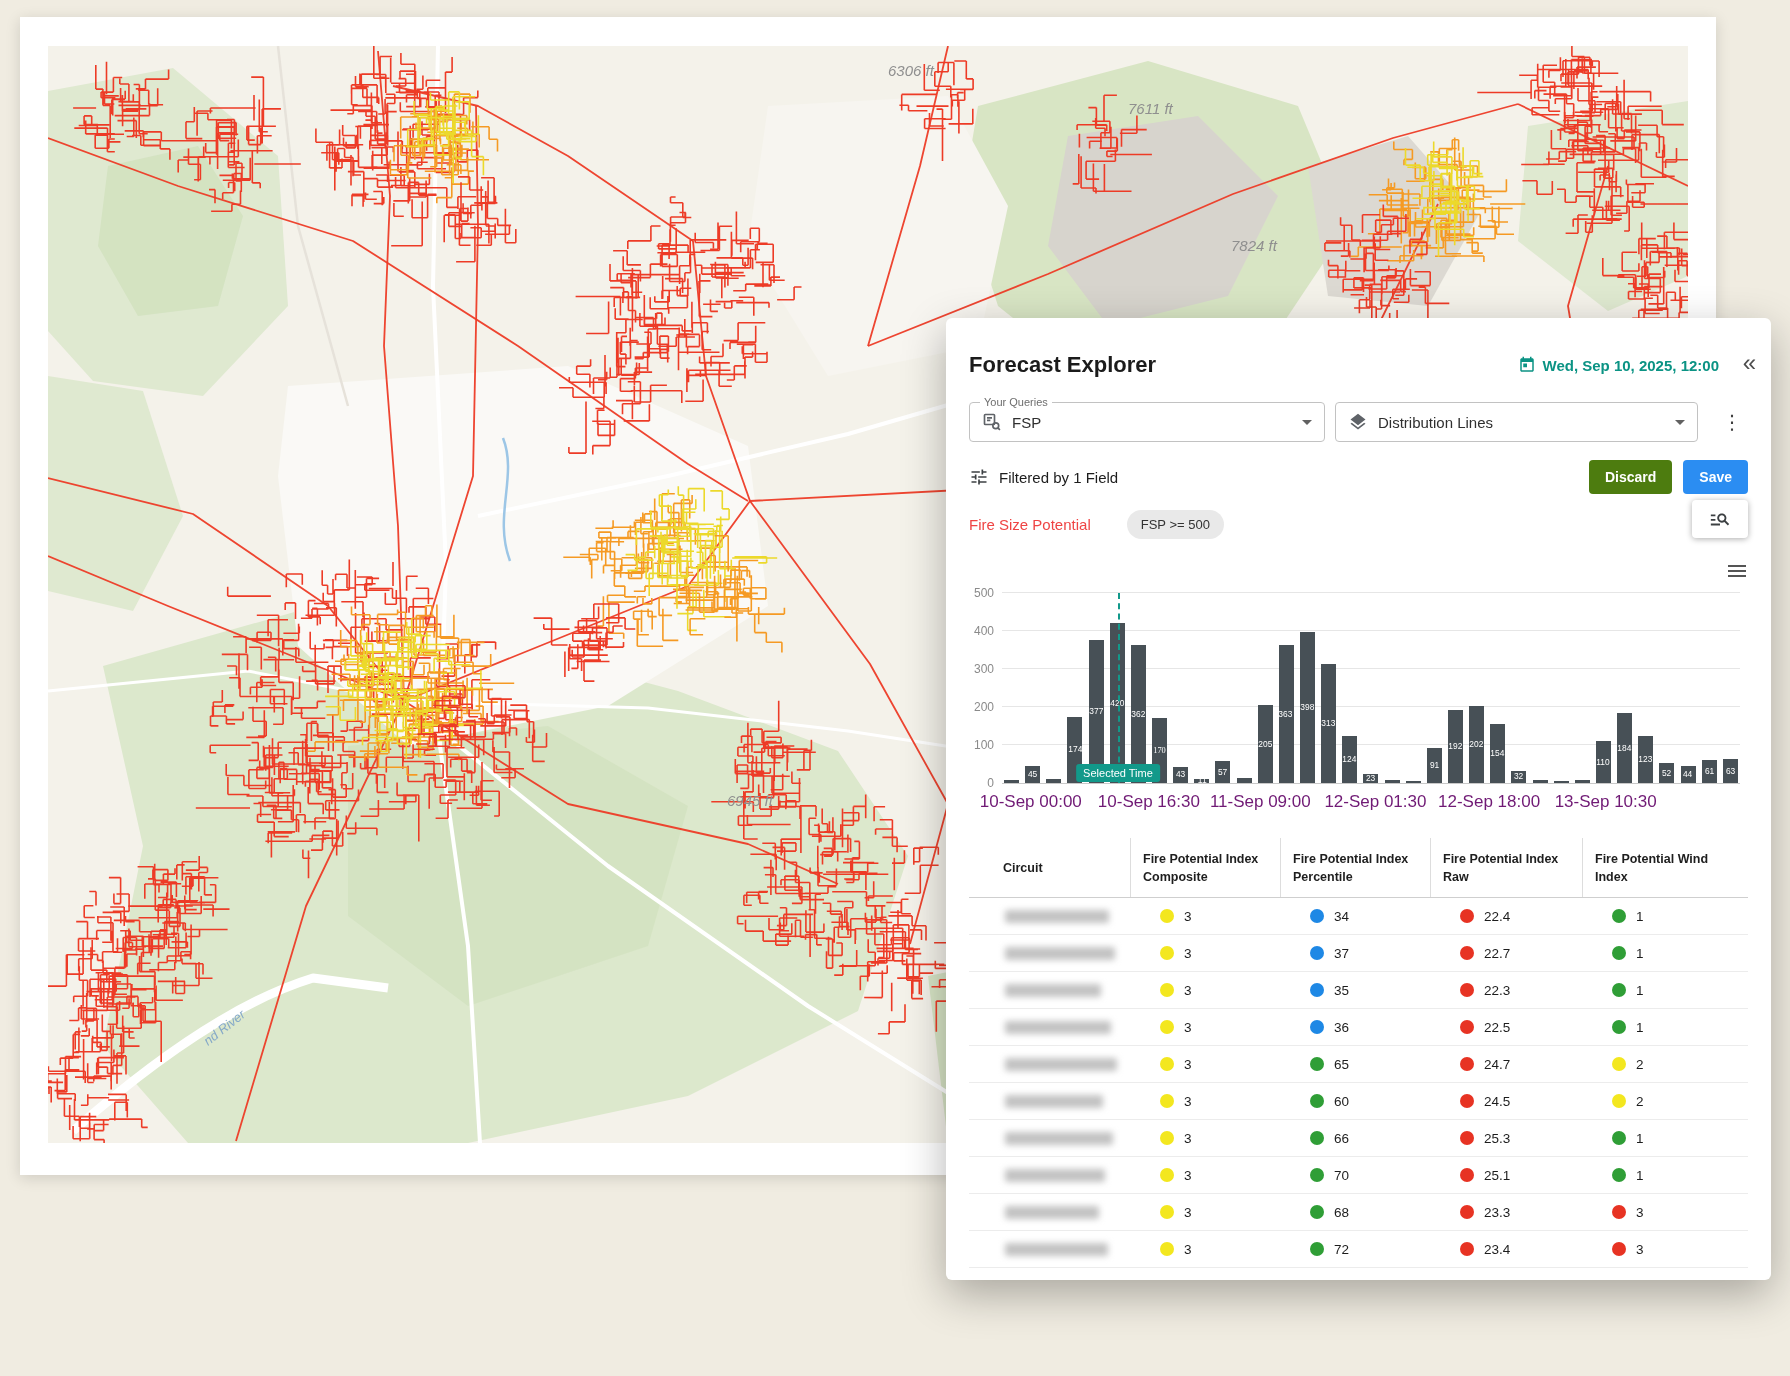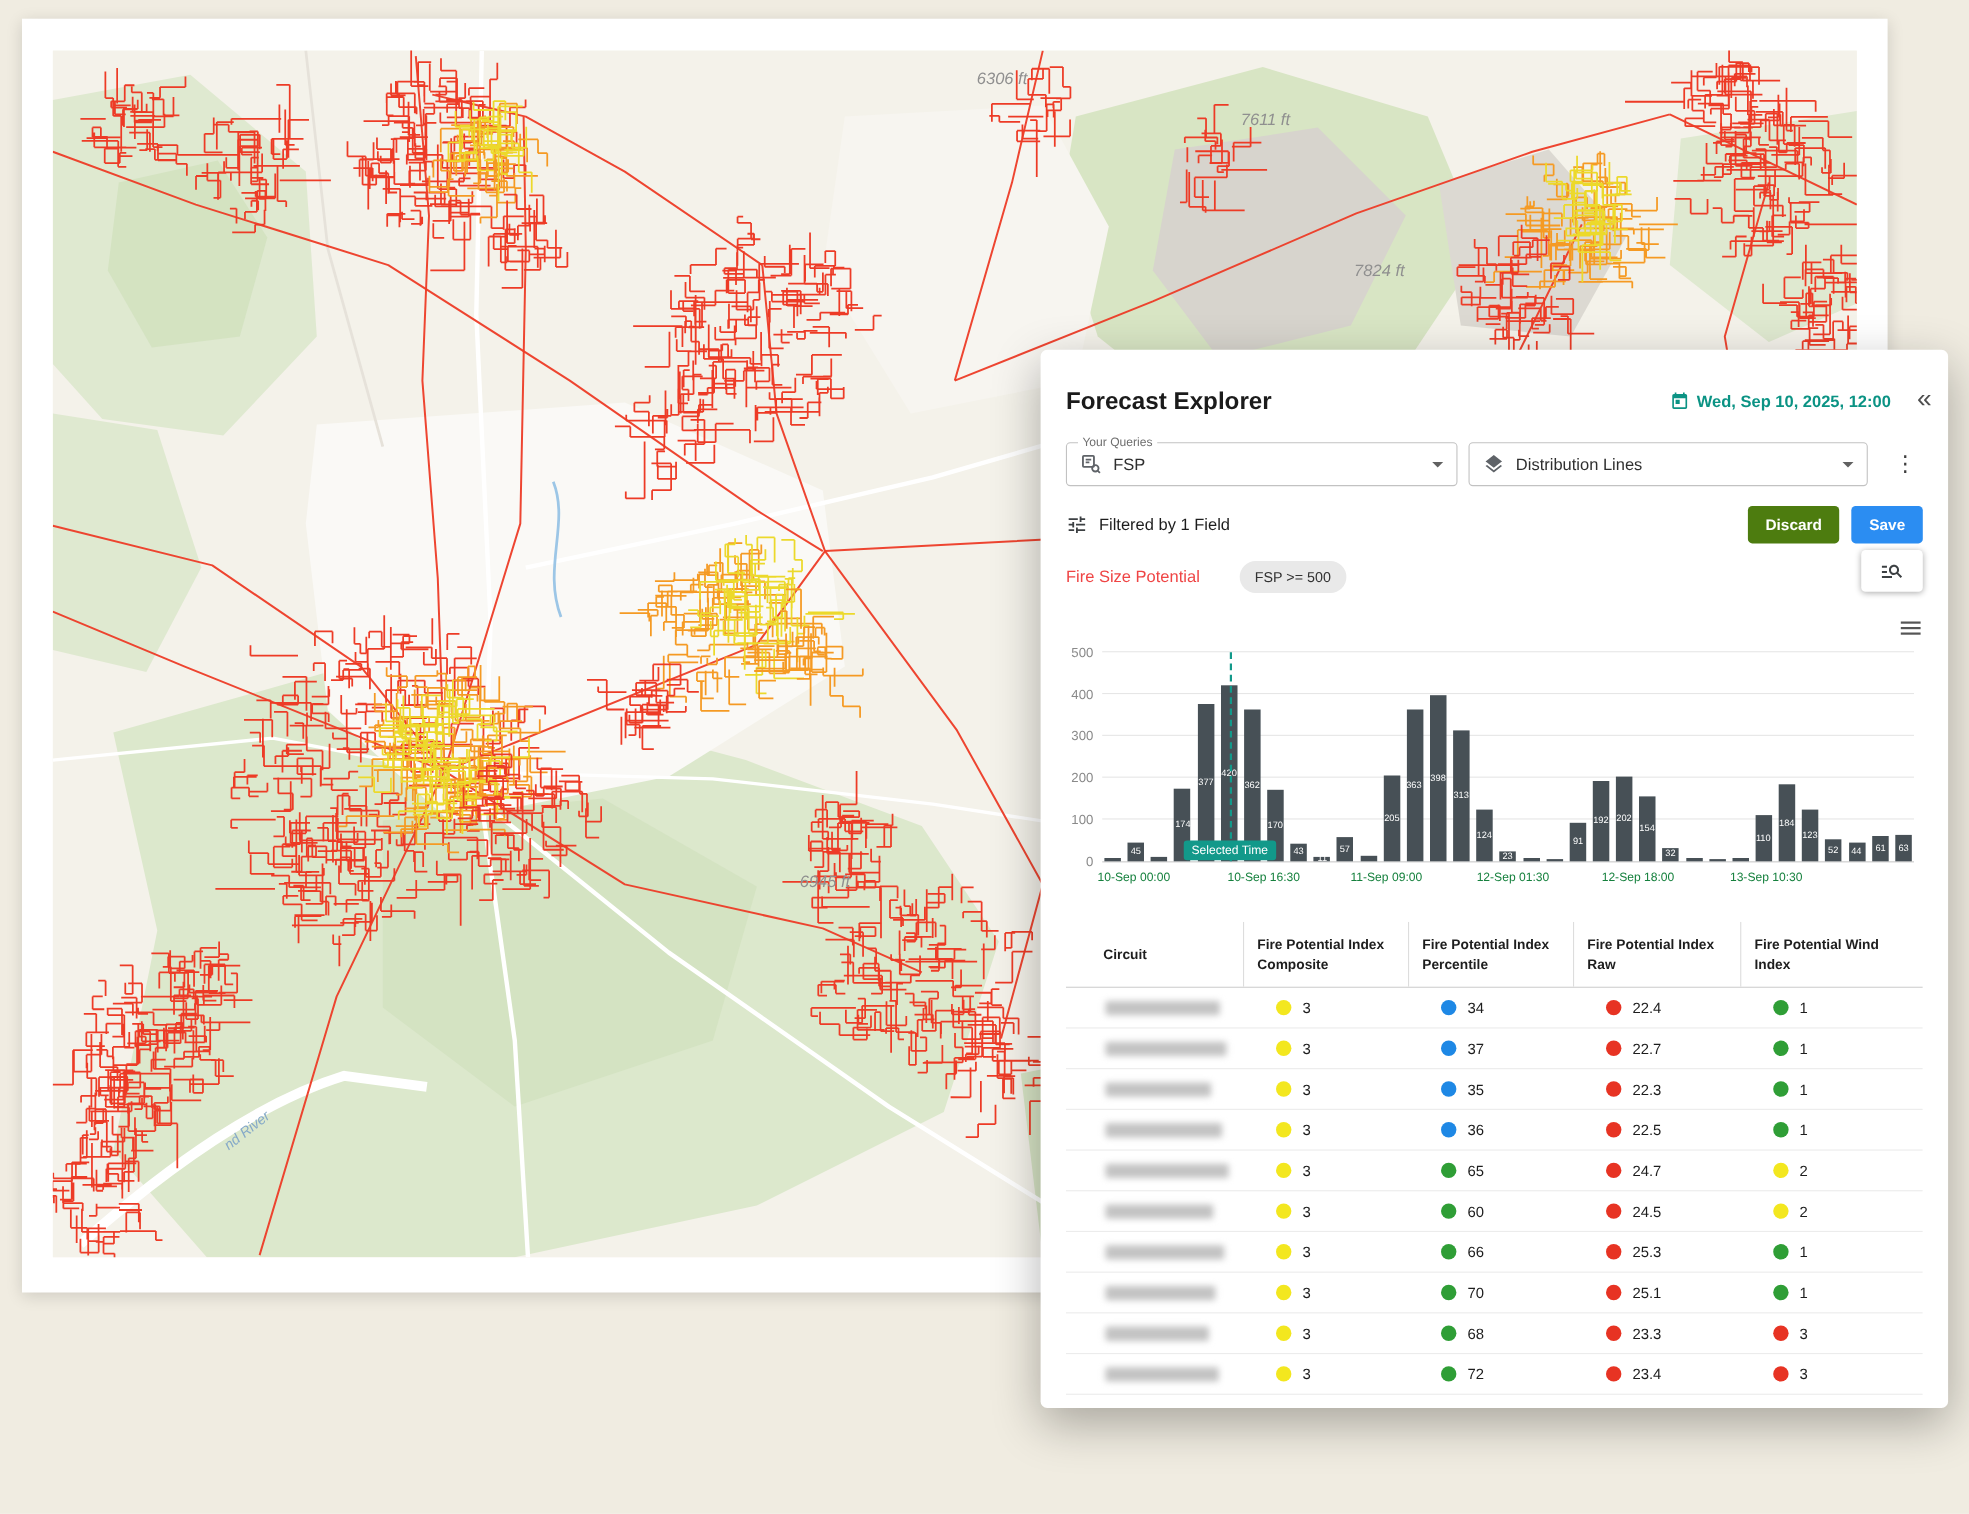--- a/index.html
+++ b/index.html
@@ -52,21 +52,21 @@
   .plot{position:absolute;left:33px;right:8px;top:35px;bottom:40px;border-bottom:1px solid #c9c9c9}
   .gridline{position:absolute;left:0;right:0;height:1px;background:#e6e6e6}
   .ytick{position:absolute;left:-42px;width:34px;text-align:right;font-size:12px;color:#8a8a8a;transform:translateY(50%);bottom:0}
   .bars{position:absolute;inset:0;display:flex;align-items:flex-end;justify-content:space-between;padding:0 2px;z-index:1}
   .bar{width:15px;background:#475056;display:flex;align-items:center;justify-content:center;overflow:visible}
   .bar span{font-size:10px;color:#fff;transform:scale(.84);white-space:nowrap}
   .sel-line{position:absolute;top:0;bottom:0;border-left:2px dashed #12998a;z-index:3}
   .sel-badge{position:absolute;bottom:1px;transform:translateX(-50%);background:#12998a;color:#fff;
     font-size:11px;padding:3px 7px;border-radius:3px;z-index:4;white-space:nowrap}
   .xticks{position:absolute;top:100%;left:0;right:0}
-  .xtick{position:absolute;top:9px;transform:translateX(-50%);font-size:11px;color:#15803d;white-space:nowrap}
+  .xtick{position:absolute;top:9px;transform:translateX(-50%);font-size:17px;color:#701a75;white-space:nowrap}
 
   
   .table{position:absolute;top:520px;left:23px;right:23px;bottom:0;overflow:hidden}
   .thead{display:flex;height:60px;border-bottom:1px solid #cfcfcf}
   .th{font-size:12.5px;font-weight:700;color:#1e1e1e;display:flex;flex-direction:column;
     justify-content:center;gap:4px;padding-left:12px;height:100%}
   .th+.th{border-left:1px solid #ddd}
   .th.c0{padding-left:34px;justify-content:center}
   .c0{width:161px}.c1{width:150px}.c2{width:150px}.c3{width:152px}.c4{flex:1}
   .trow{display:flex;height:37px;align-items:center;border-bottom:1px solid #ececec}
@@ -238,21 +238,21 @@
           </div>
           <div class="bar" style="height: 75.4%;">
             <span>377</span>
           </div>
           <div class="bar" style="height: 84%;">
             <span>420</span>
           </div>
           <div class="bar" style="height: 72.4%;">
             <span>362</span>
           </div>
-          <div class="bar" style="height: 34%;">
+          <div class="bar" style="height: 34%; font-family: Liberation Serif, serif;">
             <span>170</span>
           </div>
           <div class="bar" style="height: 8.6%;">
             <span>43</span>
           </div>
           <div class="bar" style="height: 2.2%;">
             <span>11</span>
           </div>
           <div class="bar" style="height: 11.4%;">
             <span>57</span>

